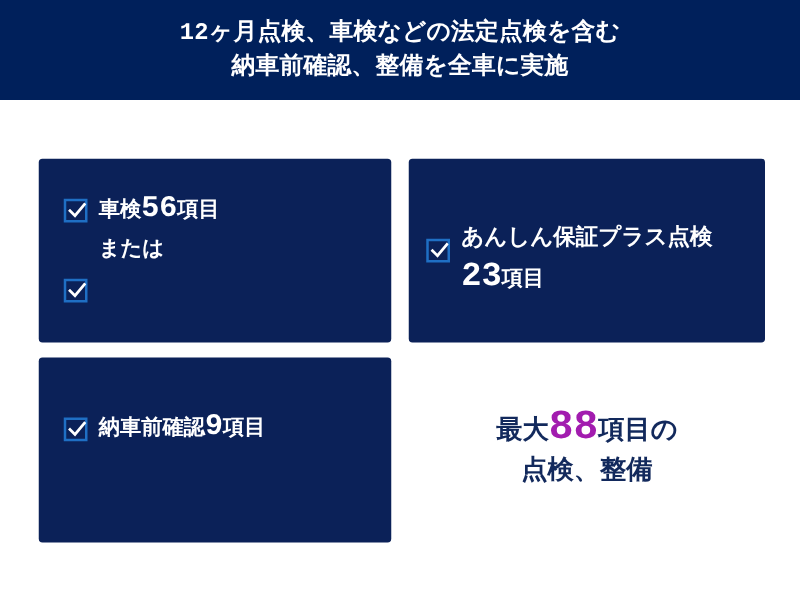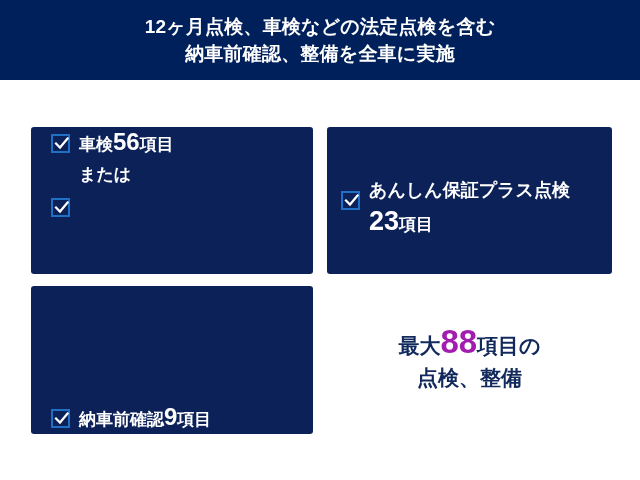--- a/index.html
+++ b/index.html
@@ -11,20 +11,21 @@
     height: 480px;
     background: #ffffff;
     font-family: "Liberation Sans", "DejaVu Sans", sans-serif;
     overflow: hidden;
   }
   .page {
     position: relative;
     width: 640px;
     height: 428px;
     background: #ffffff;
+    font-family: Liberation Mono, monospace;
   }
 
   
   .header-band {
     position: absolute;
     left: 0;
     top: 0;
     width: 640px;
     height: 80px;
     background: #00205b;
@@ -71,26 +72,27 @@
   }
 
   .card-inner {
     position: absolute;
     left: 0;
     top: 0;
     width: 100%;
     height: 100%;
     display: flex;
     flex-direction: column;
+    justify-content: center;
+    padding-left: 20px;
+    box-sizing: border-box;
+  }
+  .card-inner.center-v {
     justify-content: flex-start;
-    padding-left: 20px;
-    box-sizing: border-box;
-  }
-  .card-inner.center-v {
-    justify-content: flex-end;
+    margin-top: 41px;
   }
 
   .line-row {
     display: flex;
     align-items: center;
     height: 32px;
   }
 
   
   .checkbox {

